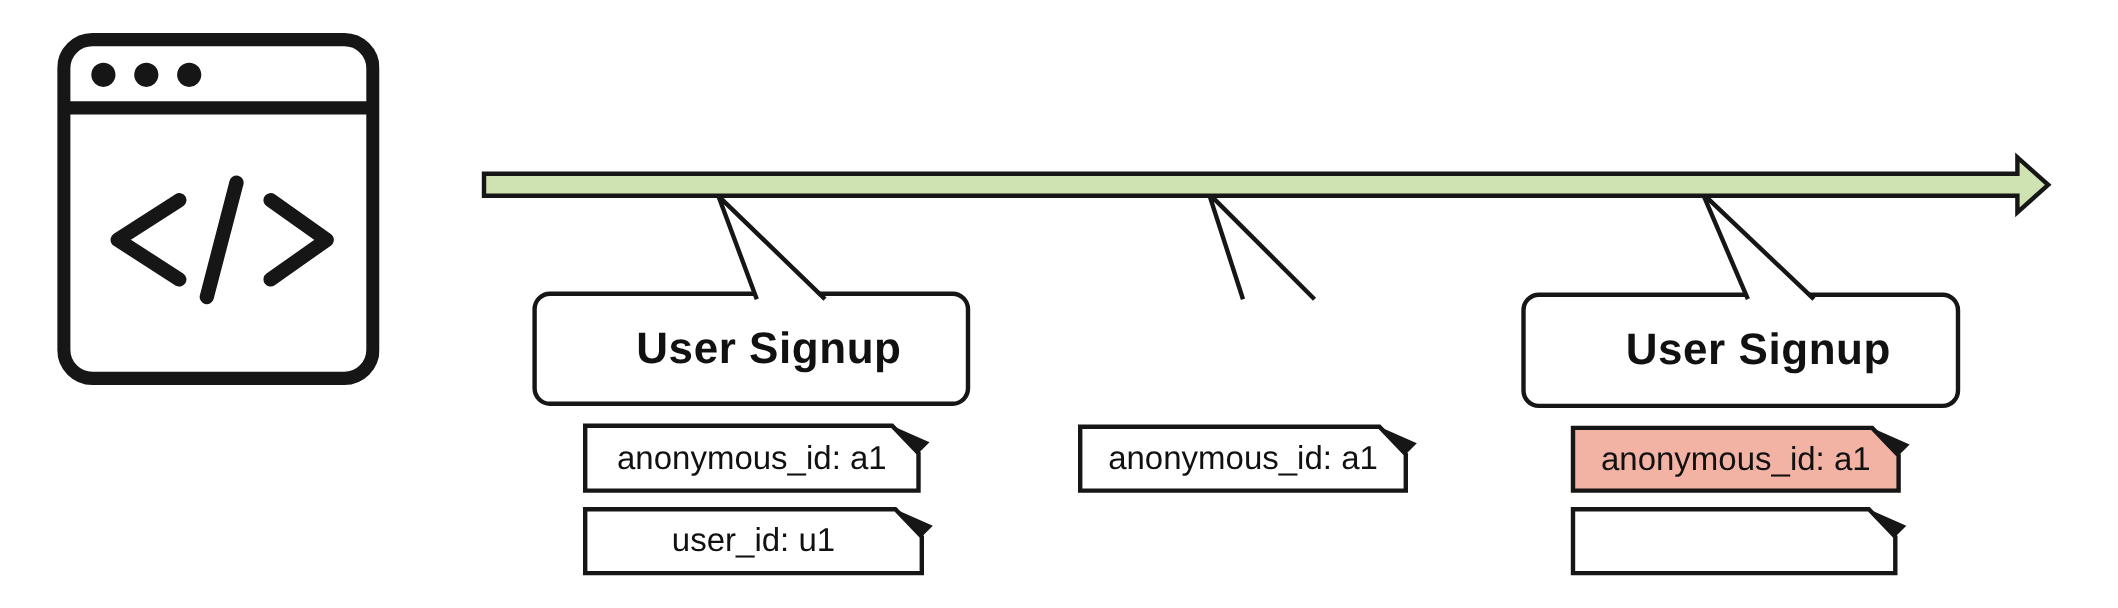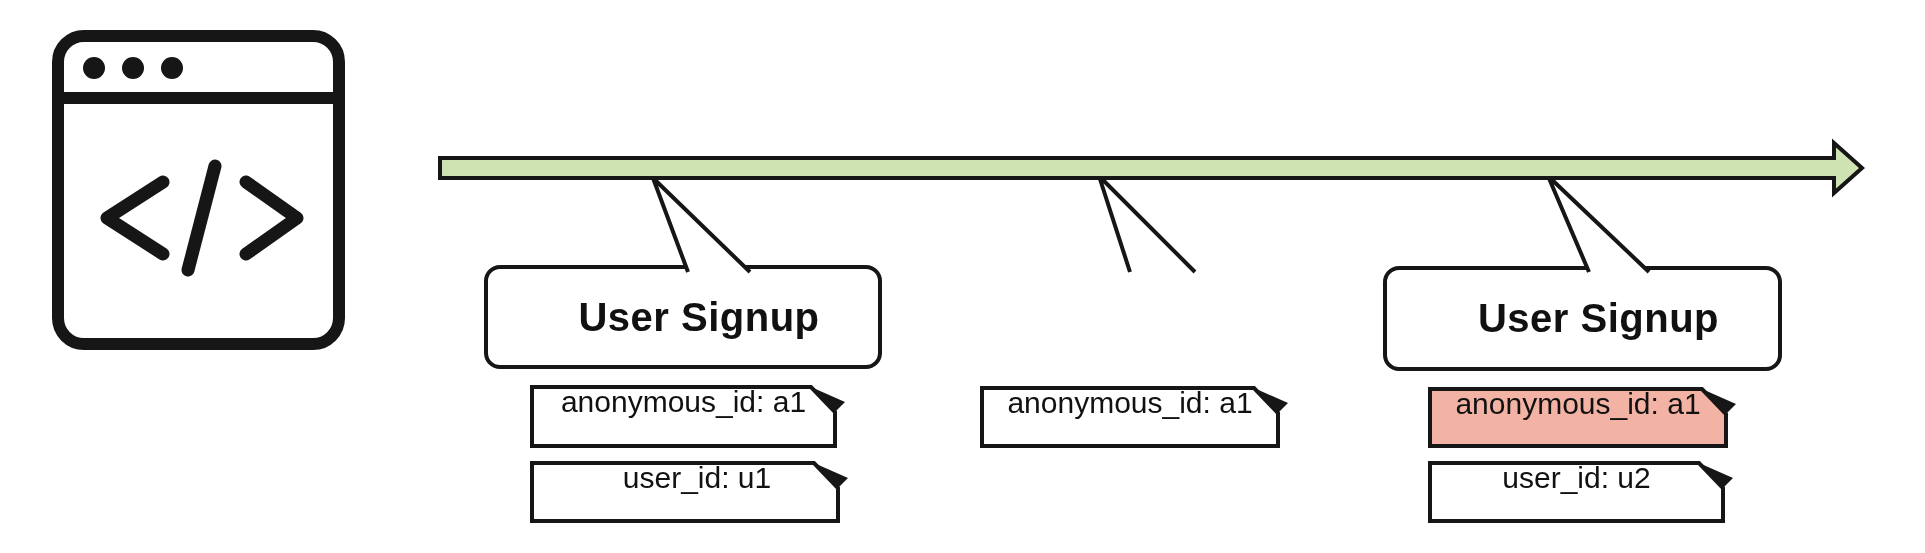--- a/index.html
+++ b/index.html
@@ -9,21 +9,21 @@
     --ink:#161616;--green:#cfe2b2;--salmon:#f2b3a4;
   }
   .abs{position:absolute;}
   .overlay{position:absolute;left:0;top:0;width:1925px;height:553px;z-index:3;pointer-events:none;}
   .callout{
     position:absolute;z-index:1;box-sizing:border-box;background:#fff;
     border:4px solid var(--ink);border-radius:16px;
     display:flex;align-items:center;justify-content:center;
   }
   .callout-title{font-weight:bold;font-size:40px;color:#111;letter-spacing:.5px;white-space:nowrap;margin-left:32px;}
-  .tag{position:absolute;z-index:1;display:flex;align-items:flex-start;justify-content:center;}
+  .tag{position:absolute;z-index:1;display:flex;align-items:center;justify-content:center;}
   .tag > svg{position:absolute;left:0;top:0;overflow:visible;}
   .tag-label{position:relative;z-index:2;font-size:30px;color:#111;white-space:nowrap;}
   .tag-body{fill:#ffffff;stroke:var(--ink);stroke-width:4;stroke-linejoin:miter;}
   .tag-body.highlighted{fill:var(--salmon);}
   .tag-flap{fill:var(--ink);stroke:none;}
   .tail{fill:#ffffff;stroke:var(--ink);stroke-width:4;stroke-linecap:butt;}
   .arrow-shape{fill:var(--green);stroke:var(--ink);stroke-width:4;stroke-linejoin:miter;}
   .icon-line{fill:none;stroke:var(--ink);}
   .icon-dot{fill:var(--ink);}
 </style>
@@ -53,21 +53,21 @@
   </div>
 
   <div class="tag" style="left:530px;top:385px;width:307px;height:63px;">
     <svg width="320" height="63" viewBox="0 0 320 63">
       <path class="tag-body" d="M2,2 H281 L305,27 V61 H2 Z"></path>
       <path class="tag-flap" d="M281,2 L315,17 L305,27 Z"></path>
     </svg>
     <span class="tag-label">anonymous_id: a1</span>
   </div>
 
-  <div class="tag" style="left:530px;top:461px;width:310px;height:62px;padding-left:12px;">
+  <div class="tag" style="left:530px;top:461px;width:310px;height:62px;">
     <svg width="324" height="62" viewBox="0 0 324 62">
       <path class="tag-body" d="M2,2 H284 L308,27 V60 H2 Z"></path>
       <path class="tag-flap" d="M284,2 L318,17 L308,27 Z"></path>
     </svg>
     <span class="tag-label">user_id: u1</span>
   </div>
 
   <div class="tag" style="left:980px;top:386px;width:300px;height:62px;">
     <svg width="314" height="62" viewBox="0 0 314 62">
       <path class="tag-body" d="M2,2 H274 L298,27 V60 H2 Z"></path>
@@ -82,21 +82,20 @@
       <path class="tag-flap" d="M274,2 L308,17 L298,27 Z"></path>
     </svg>
     <span class="tag-label">anonymous_id: a1</span>
   </div>
 
   <div class="tag" style="left:1428px;top:461px;width:297px;height:62px;">
     <svg width="311" height="62" viewBox="0 0 311 62">
       <path class="tag-body" d="M2,2 H271 L295,27 V60 H2 Z"></path>
       <path class="tag-flap" d="M271,2 L305,17 L295,27 Z"></path>
     </svg>
-    <span class="tag-label">user_id: u2</span>
   </div>
 
   <svg class="overlay" viewBox="0 0 1925 553">
     <path class="tail" d="M688,272 L653,178 L750,272"></path>
     <path class="tail" d="M1130,272 L1099,176 L1195,272"></path>
     <path class="tail" d="M1589,272 L1548,176 L1649,272"></path>
     <path class="arrow-shape" d="M440,158 L1834,158 L1834,143 L1862,168 L1834,193 L1834,178 L440,178 Z"></path>
   </svg>
 
 </div>

